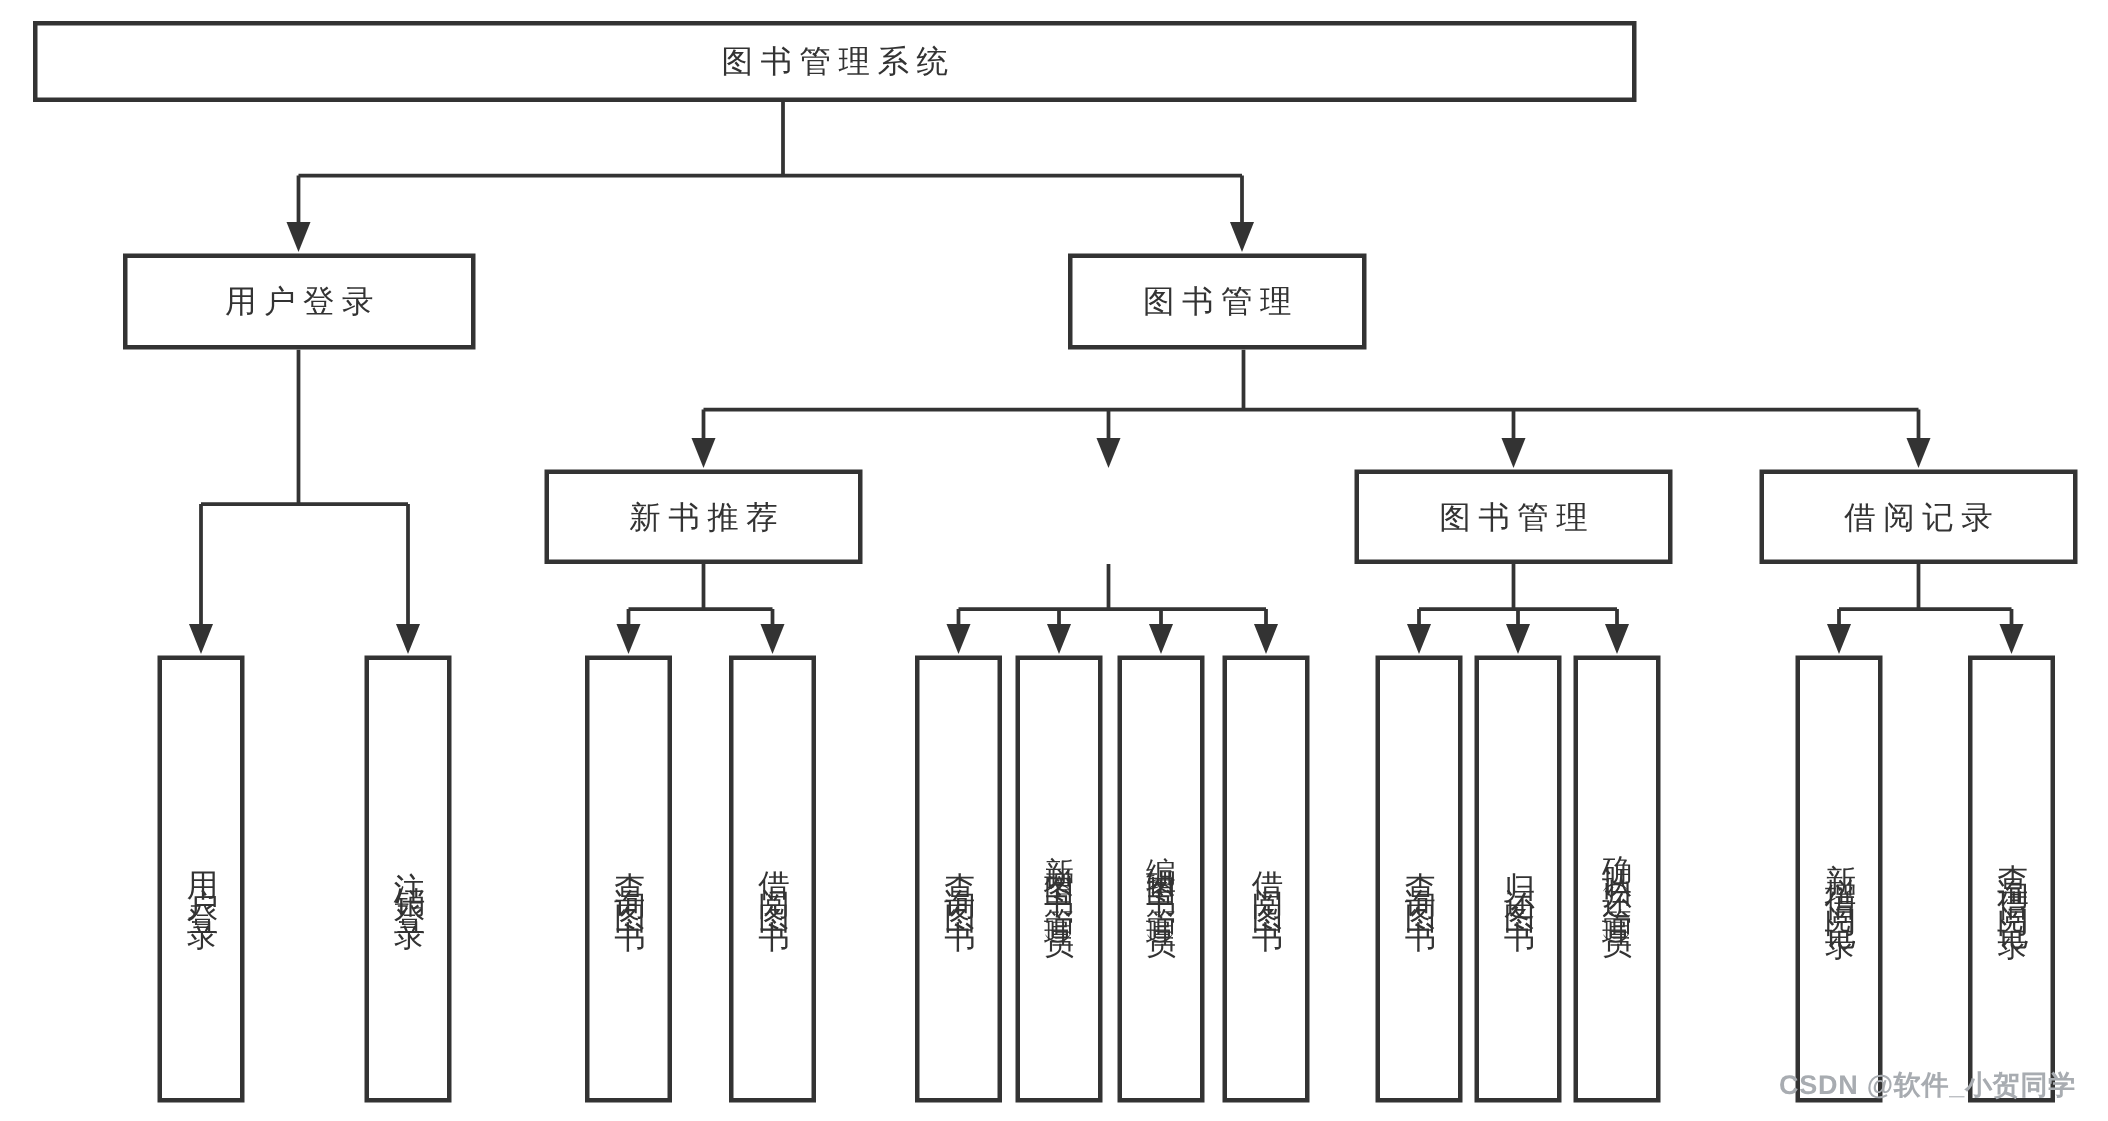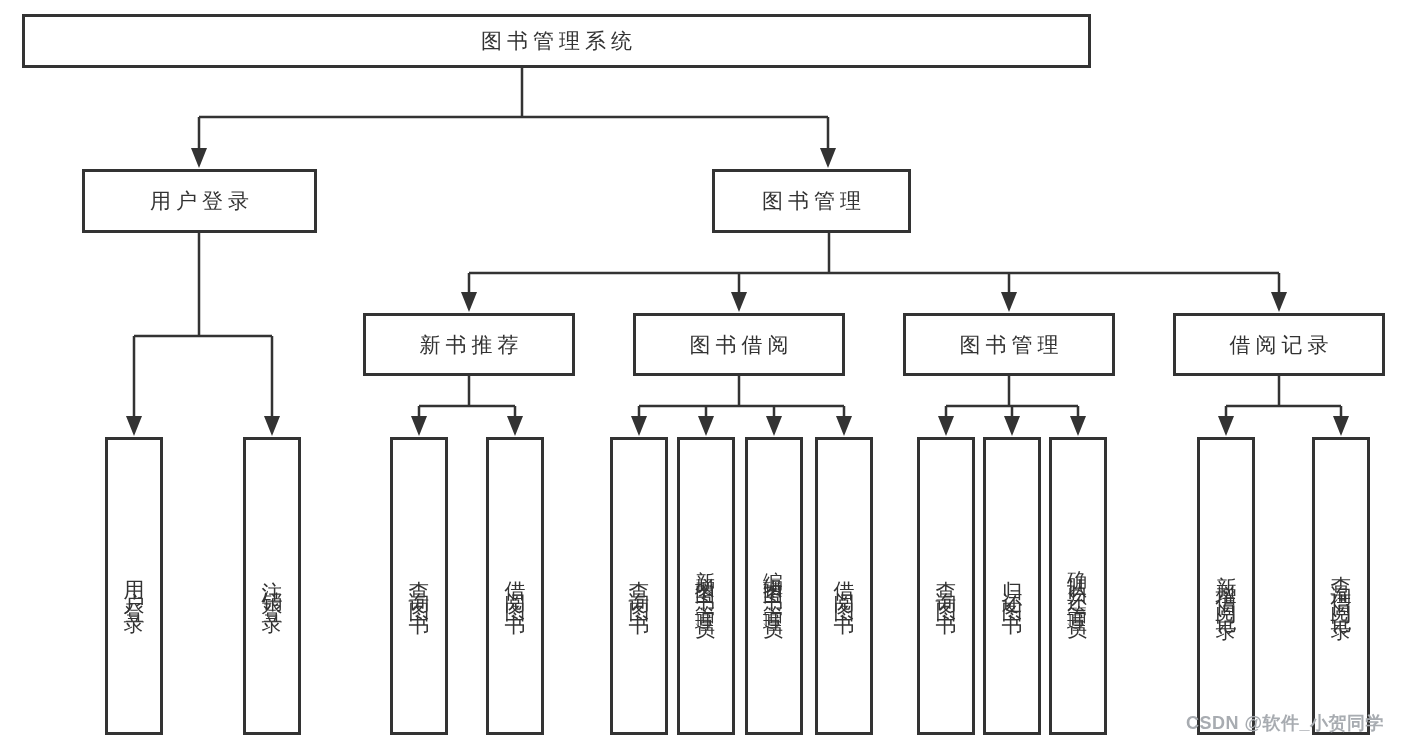--- a/index.html
+++ b/index.html
@@ -141,23 +141,20 @@
   <div class="box b-userlogin">
     <span class="h-label">用户登录</span>
   </div>
   <div class="box b-bookmgmt">
     <span class="h-label">图书管理</span>
   </div>
 
   <div class="box lvl3 b-newbook">
     <span class="h-label">新书推荐</span>
   </div>
-  <div class="box lvl3 b-bookborrow">
-    <span class="h-label">图书借阅</span>
-  </div>
   <div class="box lvl3 b-currentborrow">
     <span class="h-label">图书管理</span>
   </div>
   <div class="box lvl3 b-record">
     <span class="h-label">借阅记录</span>
   </div>
 
   <div class="box lvl4 b-ul-login">
     <span class="v-label vs">用户登录</span>
   </div>

